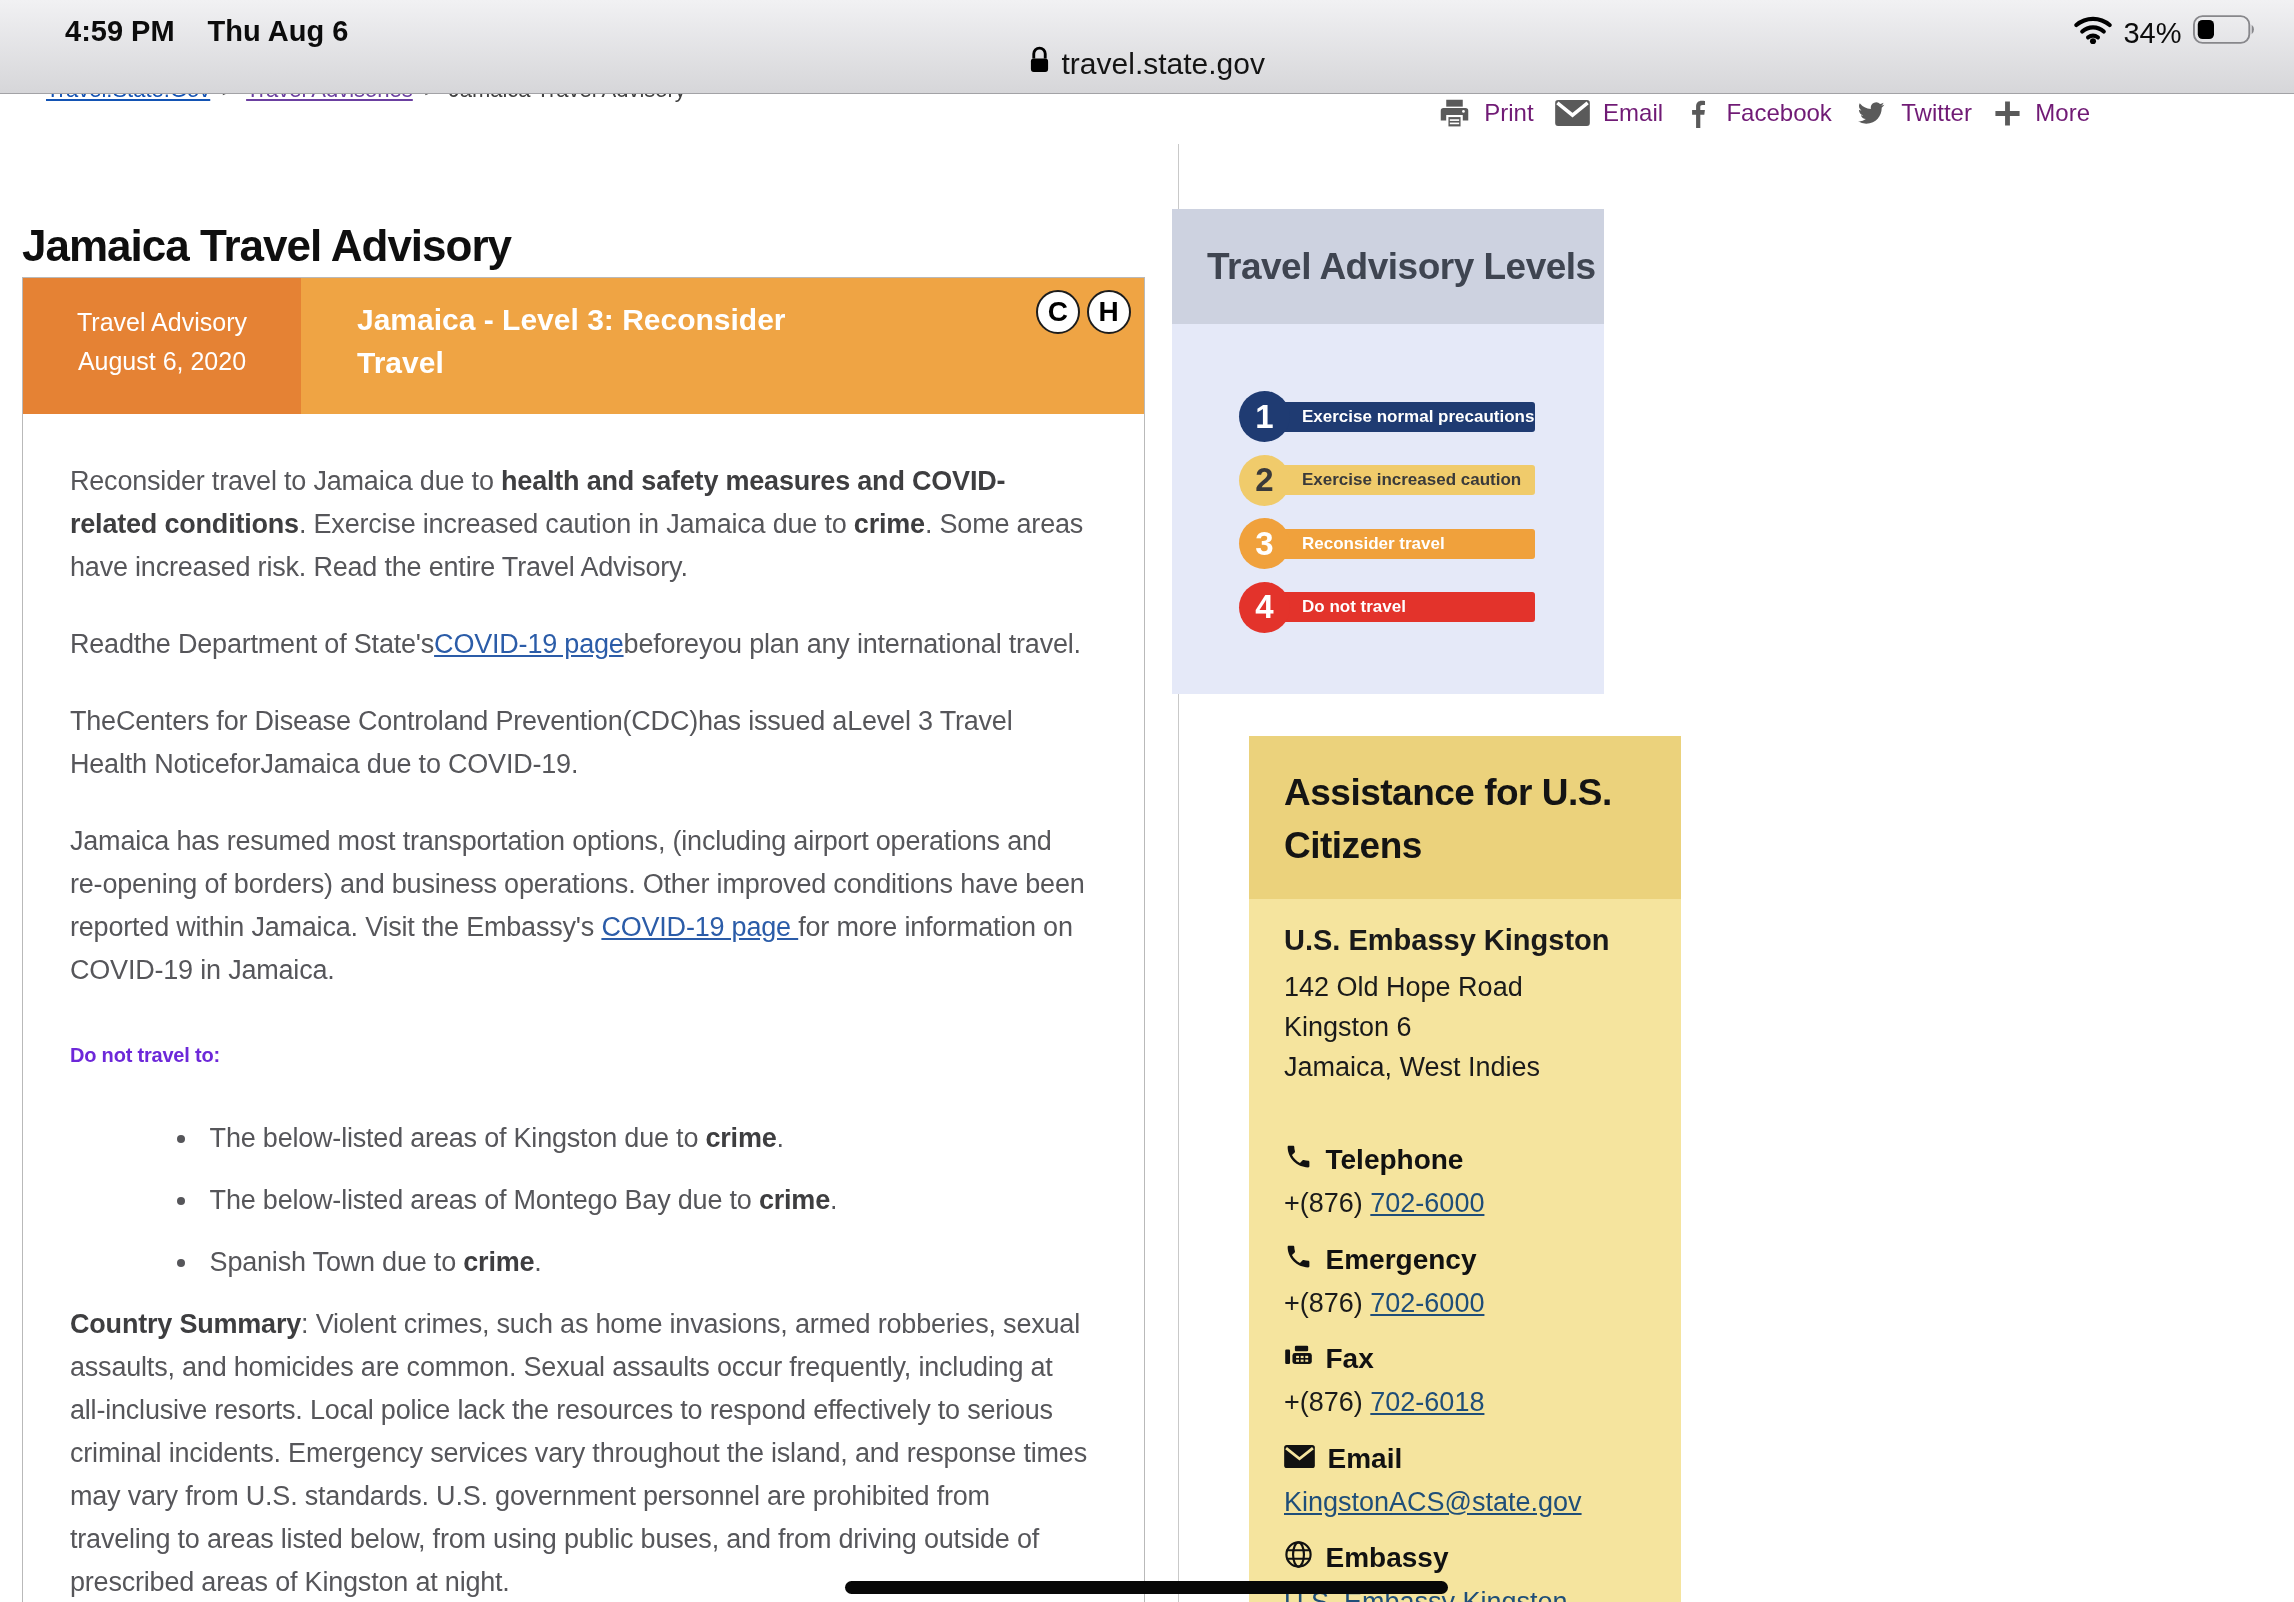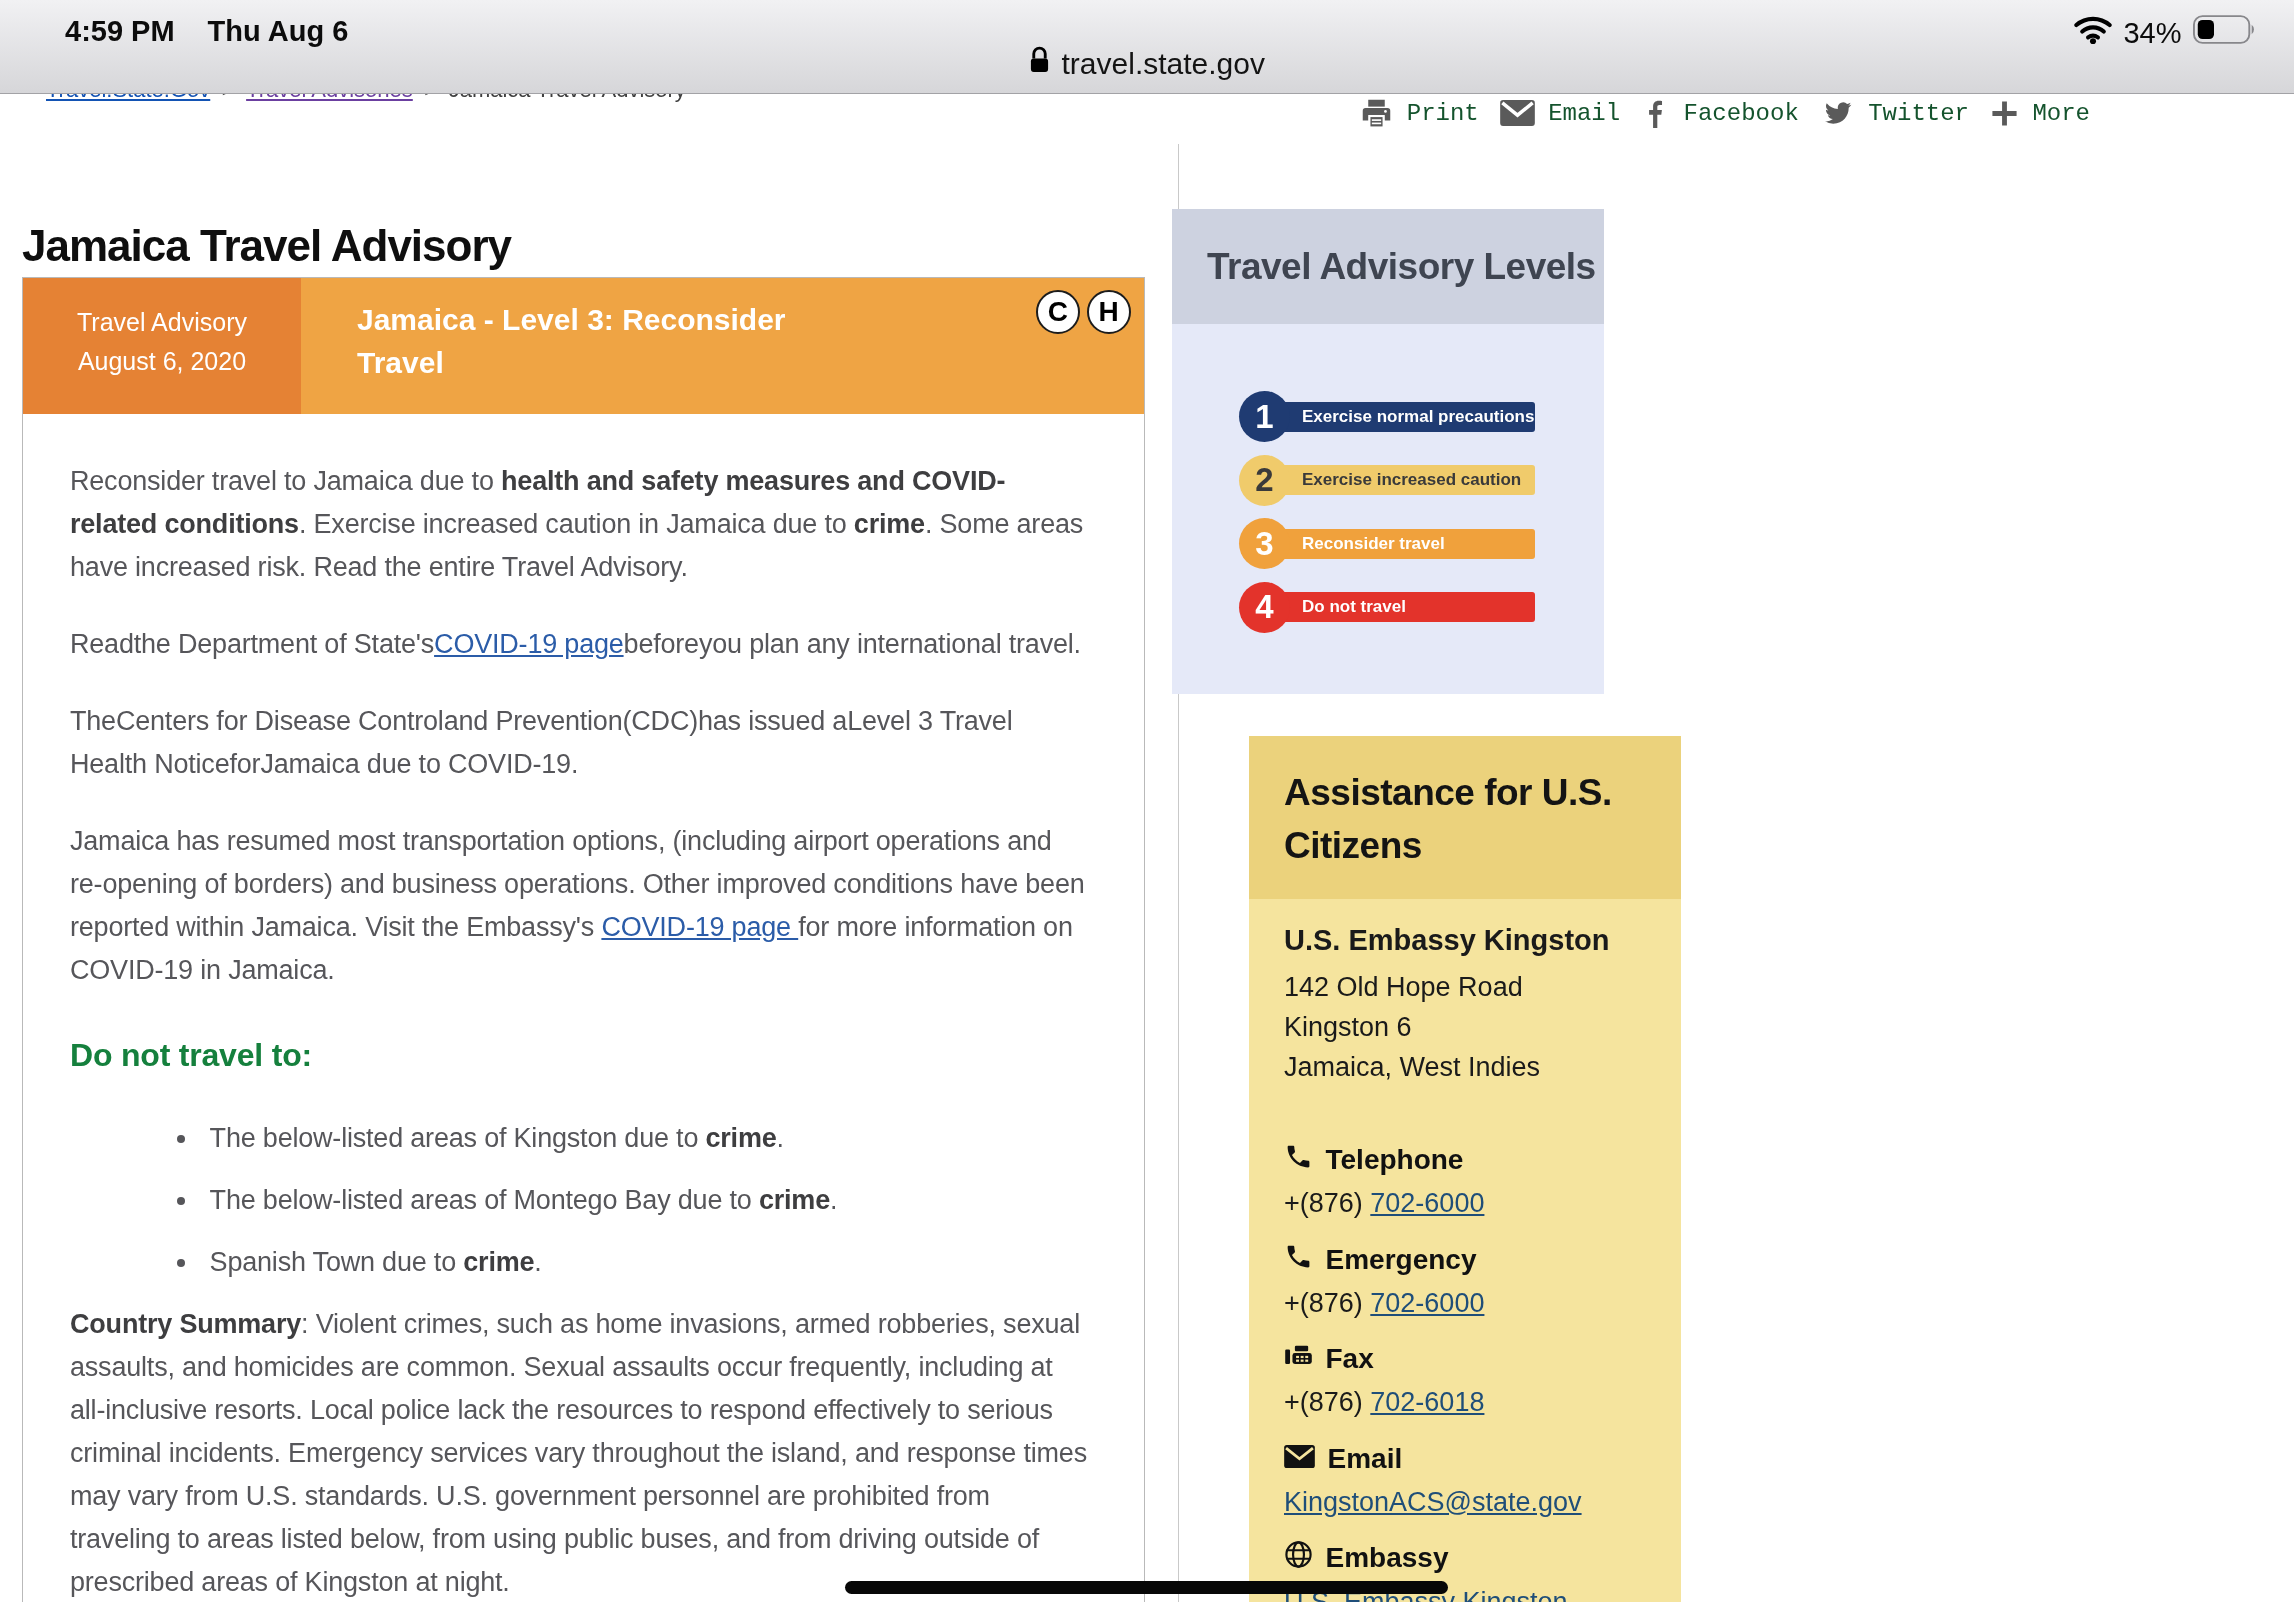--- a/index.html
+++ b/index.html
@@ -16,21 +16,21 @@
     font-size:29px;font-weight:500;color:#0c0c0c;}
   
   .breadcrumb{position:absolute;left:46px;top:77px;z-index:5;font-size:22px;color:#4c4c4c;
     display:flex;gap:11.5px;white-space:nowrap;}
   .breadcrumb a{text-decoration:underline;}
   .crumb-home{color:#1353B4;}
   .crumb-visited{color:#6B3FA0;}
   .crumb-current{color:#3f3f3f;}
   
   .share-bar{position:absolute;top:92px;right:204px;height:42px;display:flex;align-items:center;
-    gap:21px;font-size:24px;color:#14532d;z-index:5;font-family:Liberation Mono, monospace;}
+    gap:21px;font-size:24px;color:#701a75;z-index:5;}
   .share-item{display:flex;align-items:center;gap:13.4px;cursor:pointer;}
   .share-item svg{display:block;}
   
   .divider-v{position:absolute;left:1178px;top:144px;bottom:0;width:1px;background:#c9c9c9;}
   
   .page-title{position:absolute;left:22px;top:192px;font-size:44px;font-weight:bold;
     color:#0f0f0f;letter-spacing:-1px;}
   .advisory-box{position:absolute;left:22px;top:277px;width:1123px;height:1441px;
     border:1px solid #b9b9b9;background:#fff;box-sizing:border-box;}
   .banner{display:flex;height:136px;}
@@ -41,21 +41,21 @@
     color:#fff;line-height:1.42;}
   .ch-icons{position:absolute;right:13.4px;top:11.5px;display:flex;gap:6.7px;}
   .ch-circle{width:44px;height:44px;border-radius:50%;background:#fff;border:2.9px solid #1c1c1c;
     box-sizing:border-box;display:flex;align-items:center;justify-content:center;
     font-size:28px;font-weight:bold;color:#000;}
   .adv-body{padding:46px 53px 0 47px;font-size:27px;line-height:43px;color:#56565a;
     letter-spacing:-0.2px;}
   .adv-body p{margin:0 0 34px 0;}
   .adv-body b{color:#3E3E40;}
   .adv-body a{color:#2b5ca8;text-decoration:underline;}
-  .dnt-heading{font-size:32px;font-weight:bold;color:#15803d;margin:42px 0 40px 0;}
+  .dnt-heading{font-size:20px;font-weight:bold;color:#6d28d9;margin:42px 0 40px 0;}
   .adv-body ul{margin:0;padding-left:130px;}
   .adv-body li{padding-left:9.6px;margin-bottom:19px;}
   .country-summary{margin-top:44px;}
   
   .levels-box{position:absolute;left:1172px;top:209px;width:432px;}
   .levels-header{height:115px;background:#CDD2E0;display:flex;align-items:center;
     padding-left:35px;font-size:37px;font-weight:bold;color:#3F4551;box-sizing:border-box;
     letter-spacing:-0.5px;}
   .levels-body{background:#E5E9F8;height:370px;box-sizing:border-box;padding:67px 0 0 67px;}
   .level-row{position:relative;height:51px;width:296px;margin-bottom:12.5px;}

